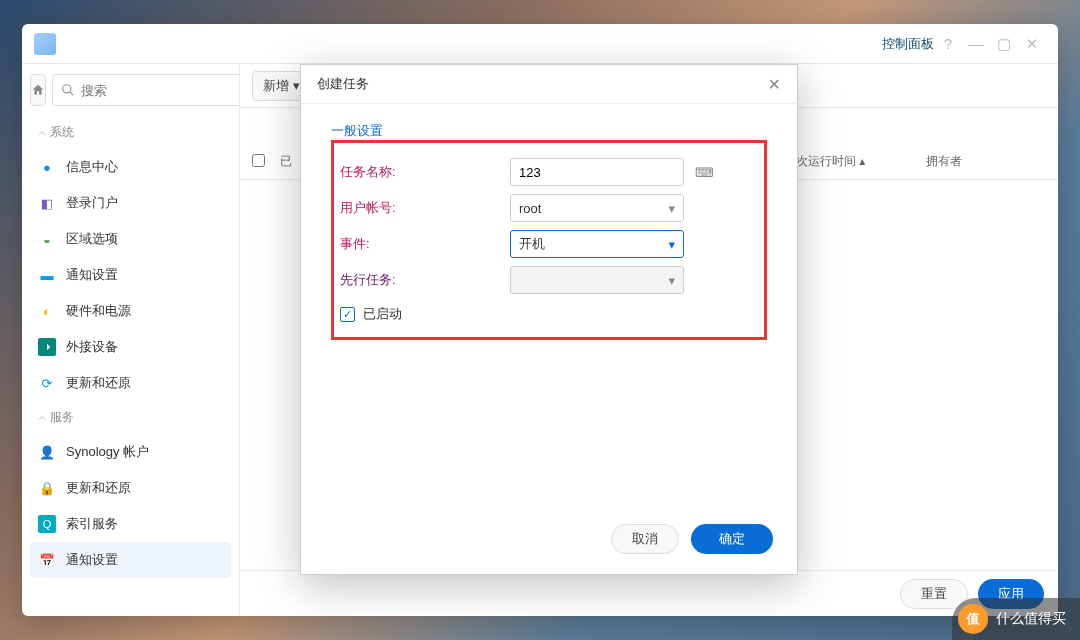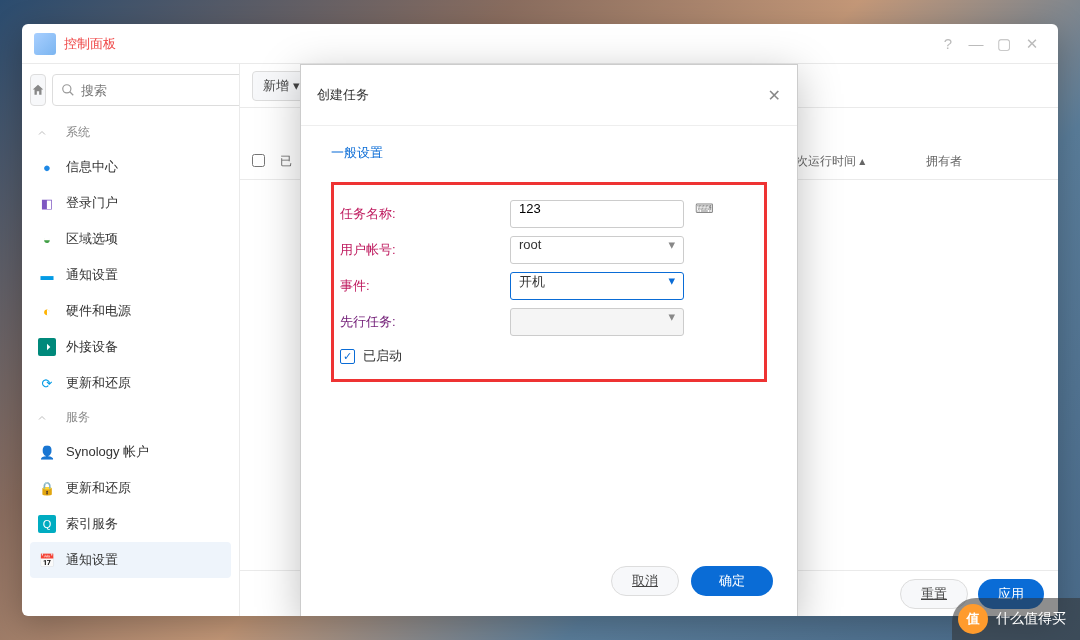--- a/index.html
+++ b/index.html
@@ -1,59 +1,59 @@
 <!DOCTYPE html>
 <html><head>
 <meta charset="utf-8">
 <style>
 * { box-sizing: border-box; margin: 0; padding: 0; font-family: -apple-system, "Segoe UI", "Microsoft YaHei", sans-serif; }
 body { width: 1080px; height: 640px; overflow: hidden; background: linear-gradient(135deg, #2b4c6f 0%, #8a6d5f 30%, #c49878 50%, #5a7d9a 70%, #4a6b8a 100%); position: relative; }
 .window { position: absolute; top: 24px; left: 22px; width: 1036px; height: 592px; background: #fff; border-radius: 6px; box-shadow: 0 8px 32px rgba(0,0,0,.25); display: flex; flex-direction: column; overflow: hidden; }
 .titlebar { height: 40px; display: flex; align-items: center; padding: 0 12px; border-bottom: 1px solid #eaeaea; }
 .titlebar .app-icon { width: 22px; height: 22px; background: linear-gradient(135deg,#a8cfff,#7bb5f0); border-radius: 3px; margin-right: 8px; }
-.titlebar .title { color: #ef4444; font-size: 13px; flex: 1; }
+.titlebar .title { color: #0c4a6e; font-size: 13px; flex: 1; text-align: right; }
 .titlebar .winbtn { width: 28px; text-align: center; color: #bbb; font-size: 15px; cursor: pointer; }
 .body { flex: 1; display: flex; min-height: 0; }
 .sidebar { width: 218px; border-right: 1px solid #eaeaea; display: flex; flex-direction: column; padding: 10px 8px; overflow-y: auto; }
 .searchwrap { display: flex; gap: 6px; margin-bottom: 10px; }
 .homebtn { width: 32px; height: 32px; border: 1px solid #ddd; border-radius: 4px; background: #f7f8fa; display: flex; align-items: center; justify-content: center; color: #888; cursor: pointer; }
 .searchbox { flex: 1; height: 32px; border: 1px solid #ddd; border-radius: 4px; display: flex; align-items: center; padding: 0 8px; background: #fff; }
 .searchbox svg { color: #999; margin-right: 6px; }
 .searchbox input { border: 0; outline: 0; flex: 1; font-size: 13px; background: transparent; }
-.section-head { display: flex; align-items: center; gap: 18px; padding: 8px 6px; color: #888; font-size: 12px; cursor: pointer; text-align: center; }
+.section-head { display: flex; align-items: center; gap: 2px; padding: 8px 6px; color: #888; font-size: 12px; cursor: pointer; text-align: center; }
 .section-head svg { color: #bbb; }
 .sb-item { display: flex; align-items: center; gap: 10px; padding: 9px 8px; border-radius: 4px; cursor: pointer; font-size: 13px; color: #333; }
 .sb-item.active { background: #eef4fb; }
 .sb-icon { width: 18px; height: 18px; display: flex; align-items: center; justify-content: center; border-radius: 3px; }
 .main { flex: 1; display: flex; flex-direction: column; position: relative; gap: 36px; }
 .toolbar { height: 44px; border-bottom: 1px solid #eaeaea; display: flex; align-items: center; padding: 0 12px; }
 .toolbar .btn { height: 30px; padding: 0 10px; border: 1px solid #ddd; border-radius: 4px; background: #f7f8fa; font-size: 13px; color: #444; display: flex; align-items: center; gap: 4px; cursor: pointer; }
 .tablehead { height: 36px; display: flex; align-items: center; padding: 0 12px; border-bottom: 1px solid #eaeaea; font-size: 12px; color: #666; }
 .tablehead .chk { width: 28px; }
 .tablehead .col { flex: 0 0 auto; }
 .tablebody { flex: 1; position: relative; }
 .footer { height: 46px; border-top: 1px solid #eaeaea; display: flex; align-items: center; justify-content: flex-end; gap: 10px; padding: 0 14px; font-size: 13px; color: #888; }
 .footer .nodata { margin-right: 10px; }
 .footer .reload { width: 28px; height: 28px; border: 1px solid #ddd; border-radius: 4px; display: flex; align-items: center; justify-content: center; color: #666; cursor: pointer; background: #fff; }
-.flatbtn { height: 30px; padding: 0 20px; border-radius: 15px; border: 1px solid #ddd; background: #f7f8fa; color: #444; font-size: 13px; cursor: pointer; text-decoration: underline; }
+.flatbtn { height: 30px; padding: 0 20px; border-radius: 15px; border: 1px solid #ddd; background: #f7f8fa; color: #444; font-size: 13px; cursor: pointer; }
 .primarybtn { height: 30px; padding: 0 20px; border-radius: 15px; border: 0; background: #0a6cd6; color: #fff; font-size: 13px; cursor: pointer; }
 
 .dialog { position: absolute; top: 0; left: 60px; width: 498px; background: #fff; border: 1px solid #ccc; box-shadow: 0 10px 40px rgba(0,0,0,.25); display: flex; flex-direction: column; }
-.dlg-head { height: 61px; display: flex; align-items: center; padding: 0 16px; font-size: 13px; color: #333; border-bottom: 1px solid #eee; }
+.dlg-head { height: 39px; display: flex; align-items: center; padding: 0 16px; font-size: 13px; color: #333; border-bottom: 1px solid #eee; }
 .dlg-head .close { margin-left: auto; color: #888; cursor: pointer; font-size: 16px; }
 .tabs { display: flex; gap: 16px; padding: 10px 30px 0; border-bottom: 1px solid #eee; }
 .tab { padding: 6px 2px 10px; font-size: 13px; color: #333; cursor: pointer; font-weight: 600; }
 .tab.active { color: #0a6cd6; border-bottom: 2px solid #0a6cd6; margin-bottom: -1px; }
 .dlg-body { padding: 18px 30px 14px; }
-.group-title { color: #0a6cd6; font-size: 13px; margin-bottom: 20px; }
+.group-title { color: #0a6cd6; font-size: 13px; margin-bottom: 0; }
 .redbox { border: 3px solid #e33; padding: 10px 6px 14px; }
 .formrow { display: flex; align-items: center; height: 34px; margin: 2px 0; font-size: 13px; }
 .formrow .lbl { width: 170px; color: #be185d; }
 .formrow.disabled .lbl { color: #701a75; }
-.ctrl { width: 174px; height: 28px; border: 1px solid #ccc; border-radius: 3px; display: flex; align-items: flex-start; padding: 0 8px; background: #fff; font-size: 13px; color: #333; position: relative; }
+.ctrl { width: 174px; height: 28px; border: 1px solid #ccc; border-radius: 3px; display: flex; align-items: center; padding: 0 8px; background: #fff; font-size: 13px; color: #333; position: relative; }
 .ctrl input { border: 0; outline: 0; flex: 1; font-size: 13px; background: transparent; }
 .ctrl .tail { margin-left: auto; color: #888; }
 .ctrl.select { cursor: pointer; }
 .ctrl.focused { border-color: #0a6cd6; }
 .ctrl.disabled { background: #f5f5f5; color: #bbb; }
 .chkrow { display: flex; align-items: center; gap: 8px; font-size: 13px; color: #333; margin-top: 8px; }
 .chkbox { width: 15px; height: 15px; border: 1.5px solid #0a6cd6; border-radius: 2px; display: flex; align-items: center; justify-content: center; color: #0a6cd6; font-size: 11px; }
 .dlg-foot { padding: 170px 24px 20px; display: flex; justify-content: flex-end; gap: 12px; }
 .watermark { position: absolute; right: 0; bottom: 0; display: flex; align-items: center; background: rgba(50,50,50,.55); color: #fff; font-size: 14px; padding: 6px 14px 6px 6px; border-top-left-radius: 24px; gap: 8px; }
 .watermark .badge { width: 30px; height: 30px; border-radius: 50%; background: #ff9b2d; display: flex; align-items: center; justify-content: center; font-size: 13px; font-weight: bold; color: #fff; }

